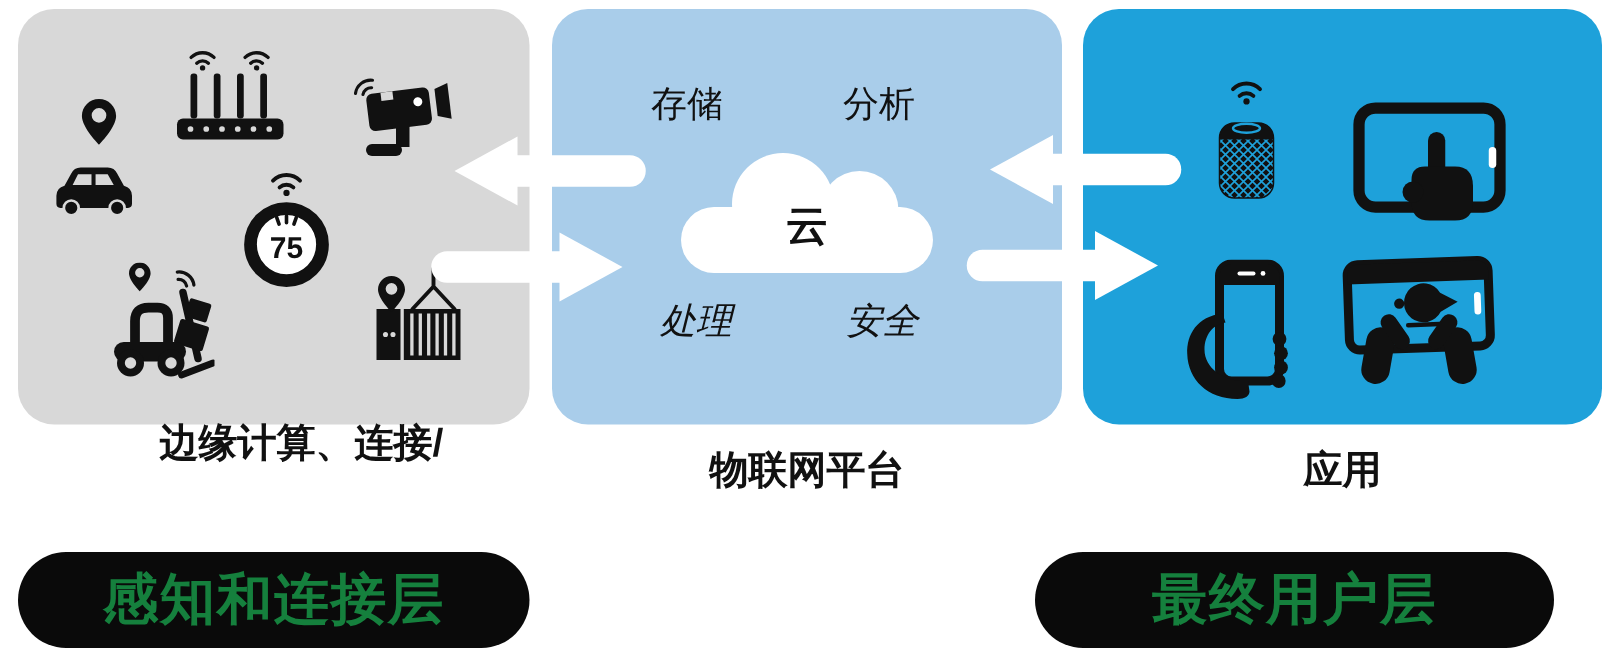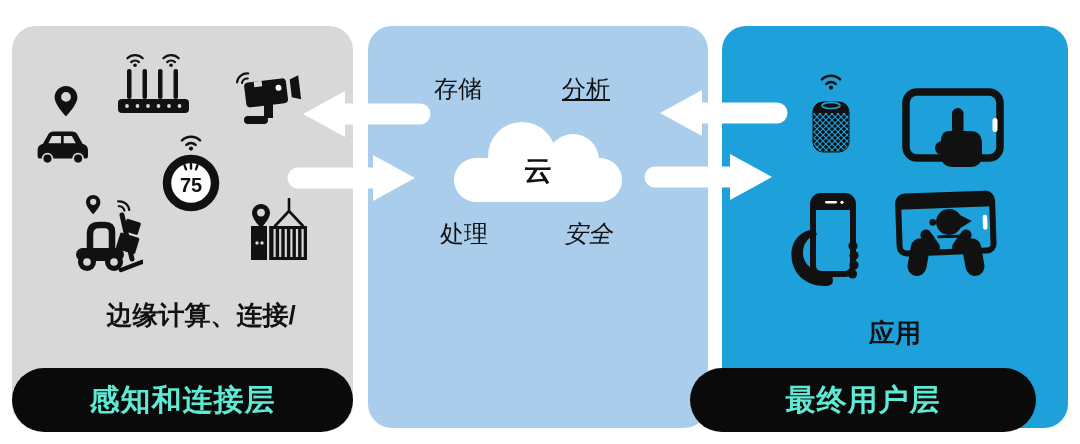--- a/index.html
+++ b/index.html
@@ -1,24 +1,24 @@
 <!DOCTYPE html>
 <html><head>
 <meta charset="utf-8">
 <style>
   * { margin:0; padding:0; box-sizing:border-box; }
   body { background:#fff; font-family:"Liberation Sans", sans-serif; }
   #canvas { position:relative; width:1080px; height:444px; background:#fff; overflow:hidden; }
-  .panel { position:absolute; top:26px; height:402px; border-radius:24px; }
+  .panel { position:absolute; top:6px; height:277px; border-radius:24px; }
   .panel-edge { left:12px; width:341px; background:#d8d8d8; }
   .panel-platform { left:368px; width:340px; background:#a9cdea; }
   .panel-apps { left:722px; width:346px; background:#1ea1da;text-decoration:underline; }
   .pill { position:absolute; top:368px; height:64px; border-radius:32px; background:#0a0a0a;
           display:flex; align-items:center; justify-content:center; }
-  .pill span { color:#5eead4; font-size:30px; font-weight:700; letter-spacing:1px; }
+  .pill span { color:#15803d; font-size:37px; font-weight:700; letter-spacing:1px; }
   .pill-1 { left:12px; width:341px; }
   .pill-2 { left:368px; width:340px; }
   .pill-3 { left:690px; width:346px; }
   .abs { position:absolute; }
   .caption { position:absolute; left:0; right:0; text-align:center; color:#111;
              font-size:26px; font-weight:700; line-height:31px; }
   .corner-label { position:absolute; color:#111; font-size:24px; font-weight:500; }
   .cloud-wrap { position:absolute; left:86px; top:90px; width:168px; height:86px; }
   .cloud-label { position:absolute; left:0; right:0; top:36px; text-align:center;
                  color:#111; font-size:28px; font-weight:700; }
@@ -157,35 +157,36 @@
       </g>
     </svg>
 
     <div class="caption" style="top:274px;margin-left:37px;">
       <div>边缘计算、连接/</div>
     </div>
   </div>
 
   <div class="panel panel-platform">
     <div class="corner-label" style="left:66px; top:47px;">存储</div>
-    <div class="corner-label" style="left:194px; top:47px;text-decoration:underline;">分析</div>
-    <div class="corner-label" style="left:72px; top:192px;">处理</div>
+    <div class="corner-label" style="left:194px; top:47px;">分析</div>
+    <div class="corner-label" style="left:72px; top:192px;font-style:italic;">处理</div>
     <div class="corner-label" style="left:196px; top:192px;font-style:italic;">安全</div>
 
     <div class="cloud-wrap">
       <svg width="168" height="86" viewBox="0 0 168 86">
         <g fill="#fff">
           <circle cx="68" cy="40" r="34"></circle>
           <circle cx="119" cy="44" r="26"></circle>
           <rect x="0" y="42" width="168" height="44" rx="22"></rect>
         </g>
       </svg>
       <div class="cloud-label">云</div>
     </div>
 
+    <div class="caption" style="top:292px;">物联网平台</div>
   </div>
 
   <div class="panel panel-apps">
 
     <svg class="abs" style="left:80px; top:46px;" width="58" height="98" viewBox="0 0 58 98">
       <defs>
         <pattern id="spk-mesh" width="6" height="6" patternUnits="userSpaceOnUse">
           <rect width="6" height="6" fill="#111"></rect>
           <path d="M0 0L6 6M6 0L0 6" stroke="#1ea1da" stroke-width="1.1"></path>
         </pattern>

